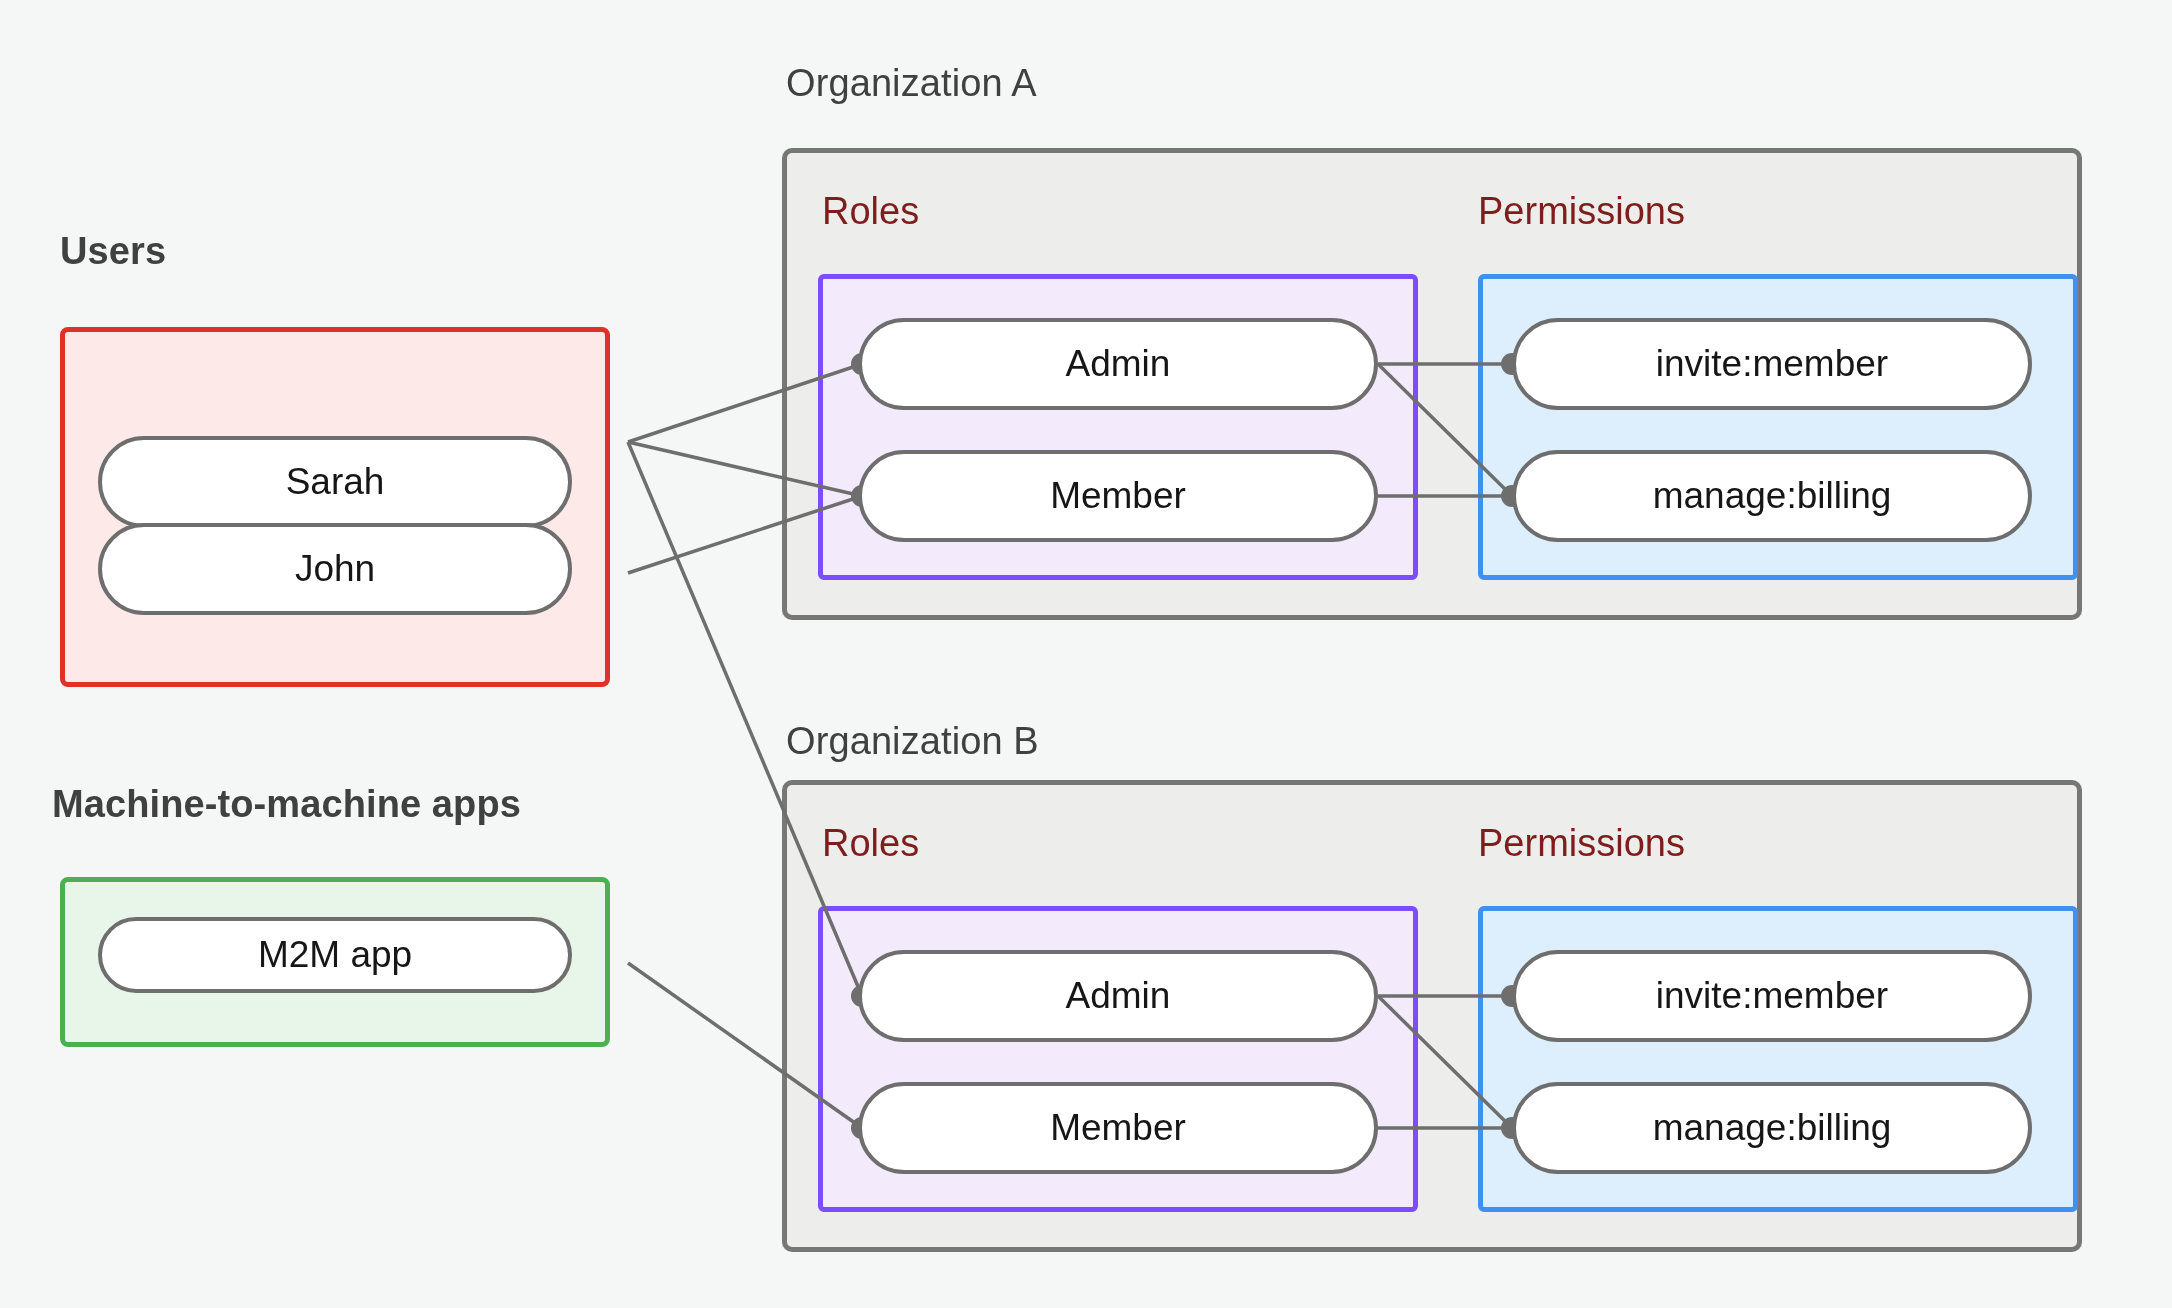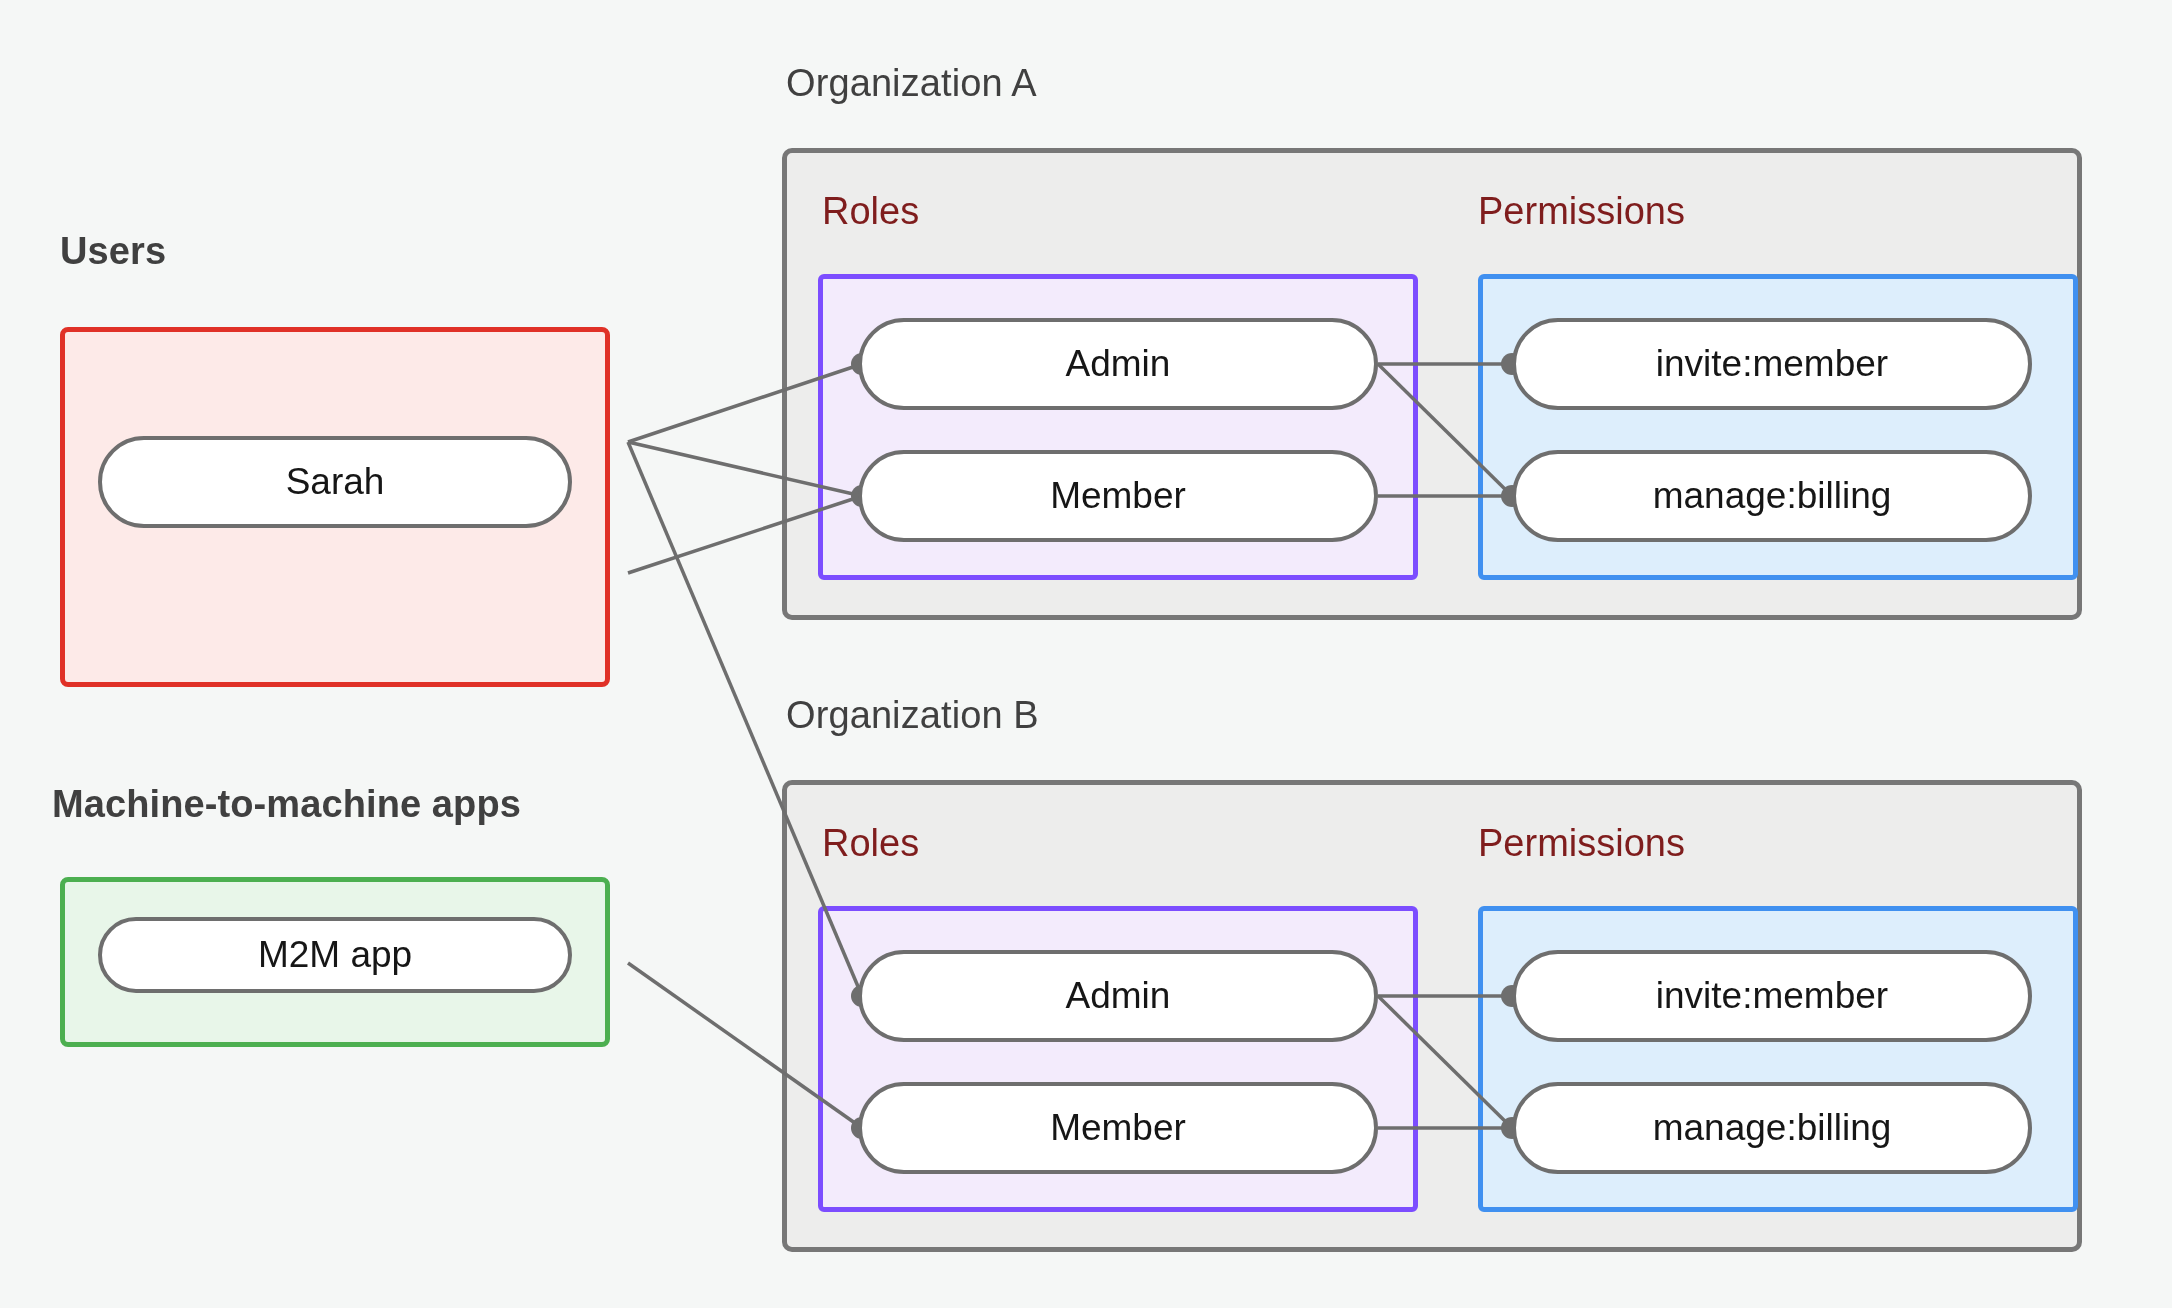--- a/index.html
+++ b/index.html
@@ -152,20 +152,23 @@
   </svg>
 
   <div class="caption" style="left:60px; top:230px;">Users</div>
 
   <div class="group-box group-users" style="left:60px; top:327px; width:550px; height:360px;"></div>
 
   <div class="pill" style="left:98px; top:392px; width:474px; height:92px;margin-top:44px;">
     <span>Sarah</span>
   </div>
 
+  <div class="pill" style="left:98px; top:523px; width:474px; height:92px;">
+    <span>John</span>
+  </div>
 
   <div class="caption" style="left:52px; top:783px;">Machine-to-machine apps</div>
 
   <div class="group-box group-m2m" style="left:60px; top:877px; width:550px; height:170px;"></div>
 
   <div class="pill" style="left:98px; top:917px; width:474px; height:76px;">
     <span>M2M app</span>
   </div>
 
   <div class="caption light" style="left:786px; top:62px;">Organization A</div>
@@ -185,21 +188,21 @@
     <span>Member</span>
   </div>
 
   <div class="pill" style="left:1512px; top:318px; width:520px; height:92px;">
     <span>invite:member</span>
   </div>
   <div class="pill" style="left:1512px; top:450px; width:520px; height:92px;">
     <span>manage:billing</span>
   </div>
 
-  <div class="caption light" style="left:786px; top:694px;">Organization B</div>
+  <div class="caption light" style="left:786px; top:720px;">Organization B</div>
 
   <div class="org-box" style="left:782px; top:780px; width:1300px; height:472px;"></div>
 
   <div class="org-sub-label" style="left:822px; top:822px;">Roles</div>
   <div class="org-sub-label" style="left:1478px; top:822px;">Permissions</div>
 
   <div class="roles-box" style="left:818px; top:906px; width:600px; height:306px;"></div>
   <div class="perms-box" style="left:1478px; top:906px; width:600px; height:306px;"></div>
 
   <div class="pill" style="left:858px; top:950px; width:520px; height:92px;">

